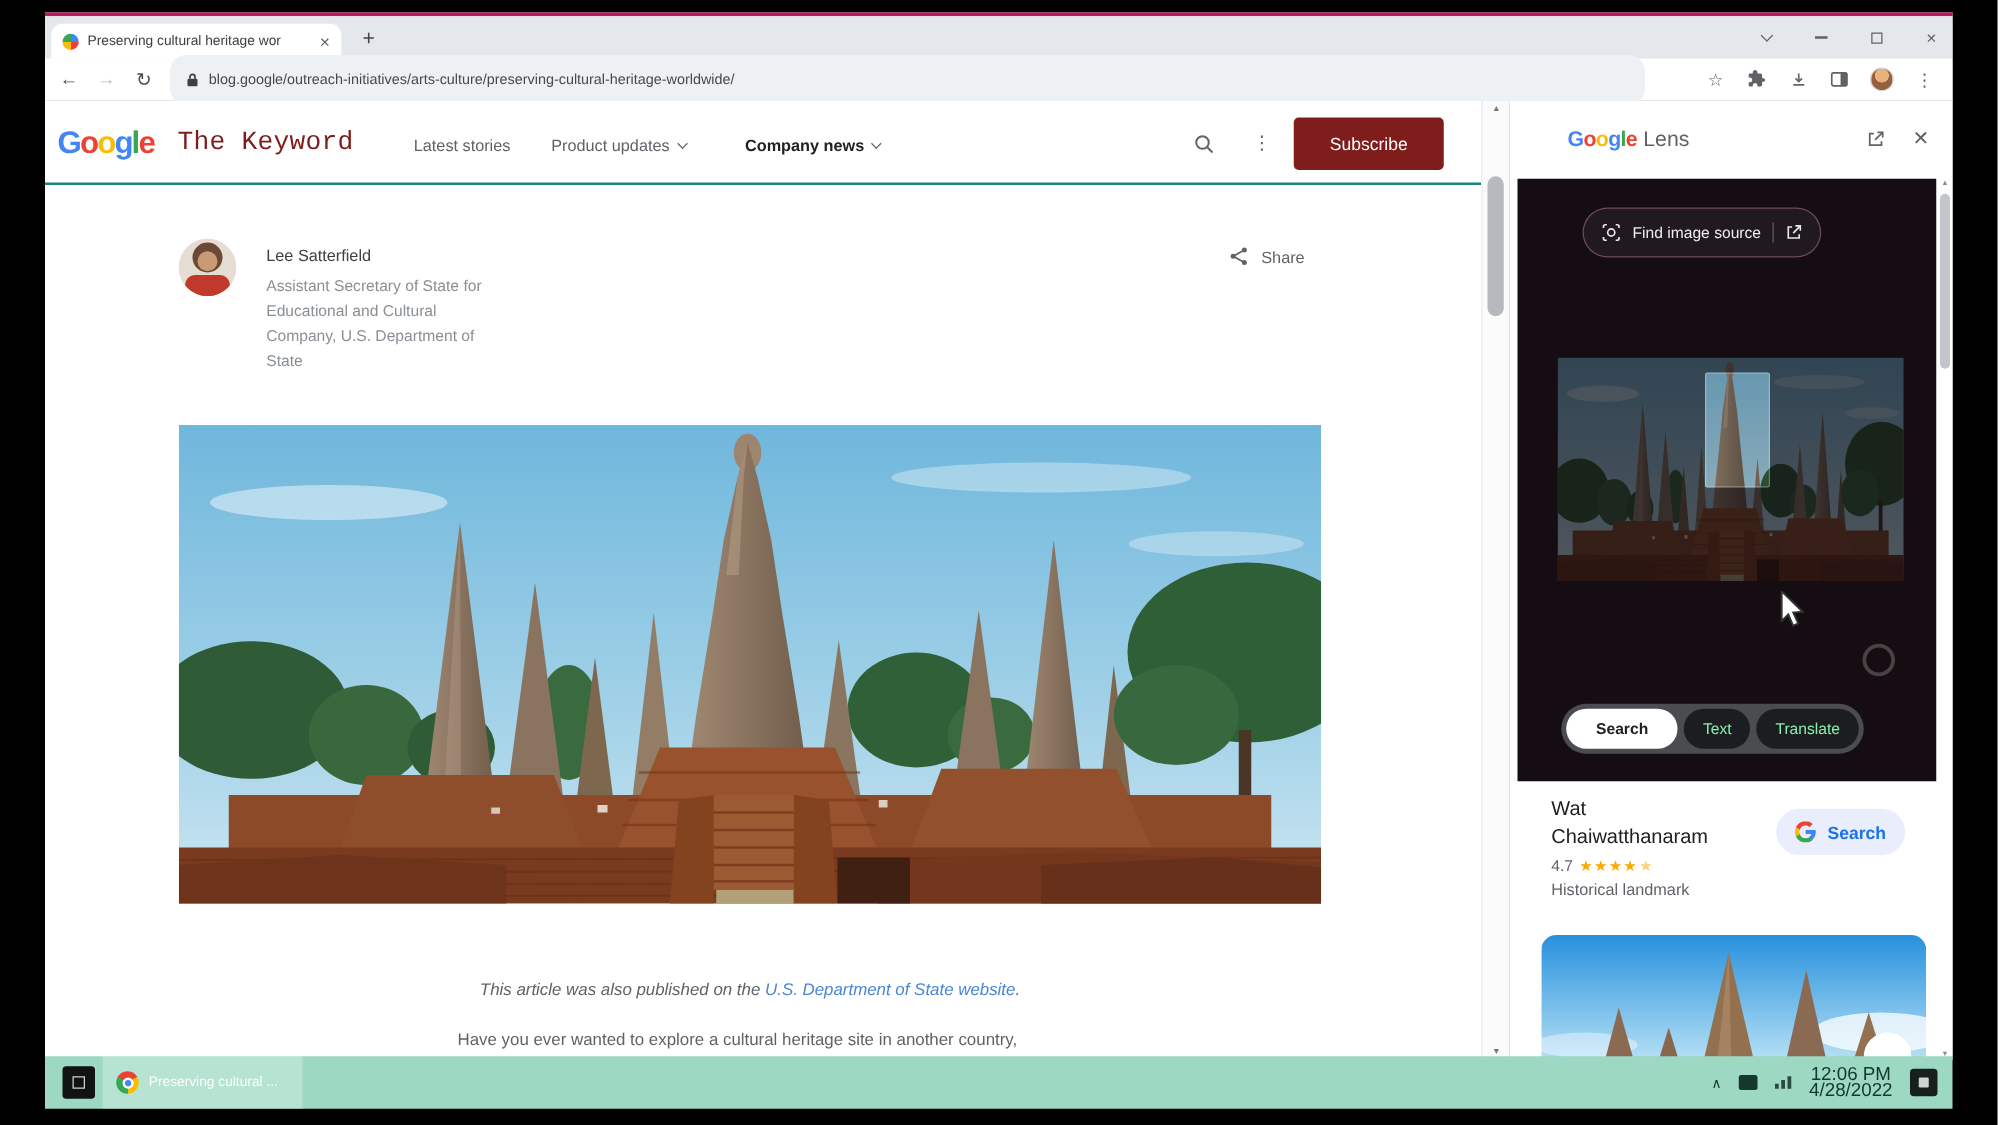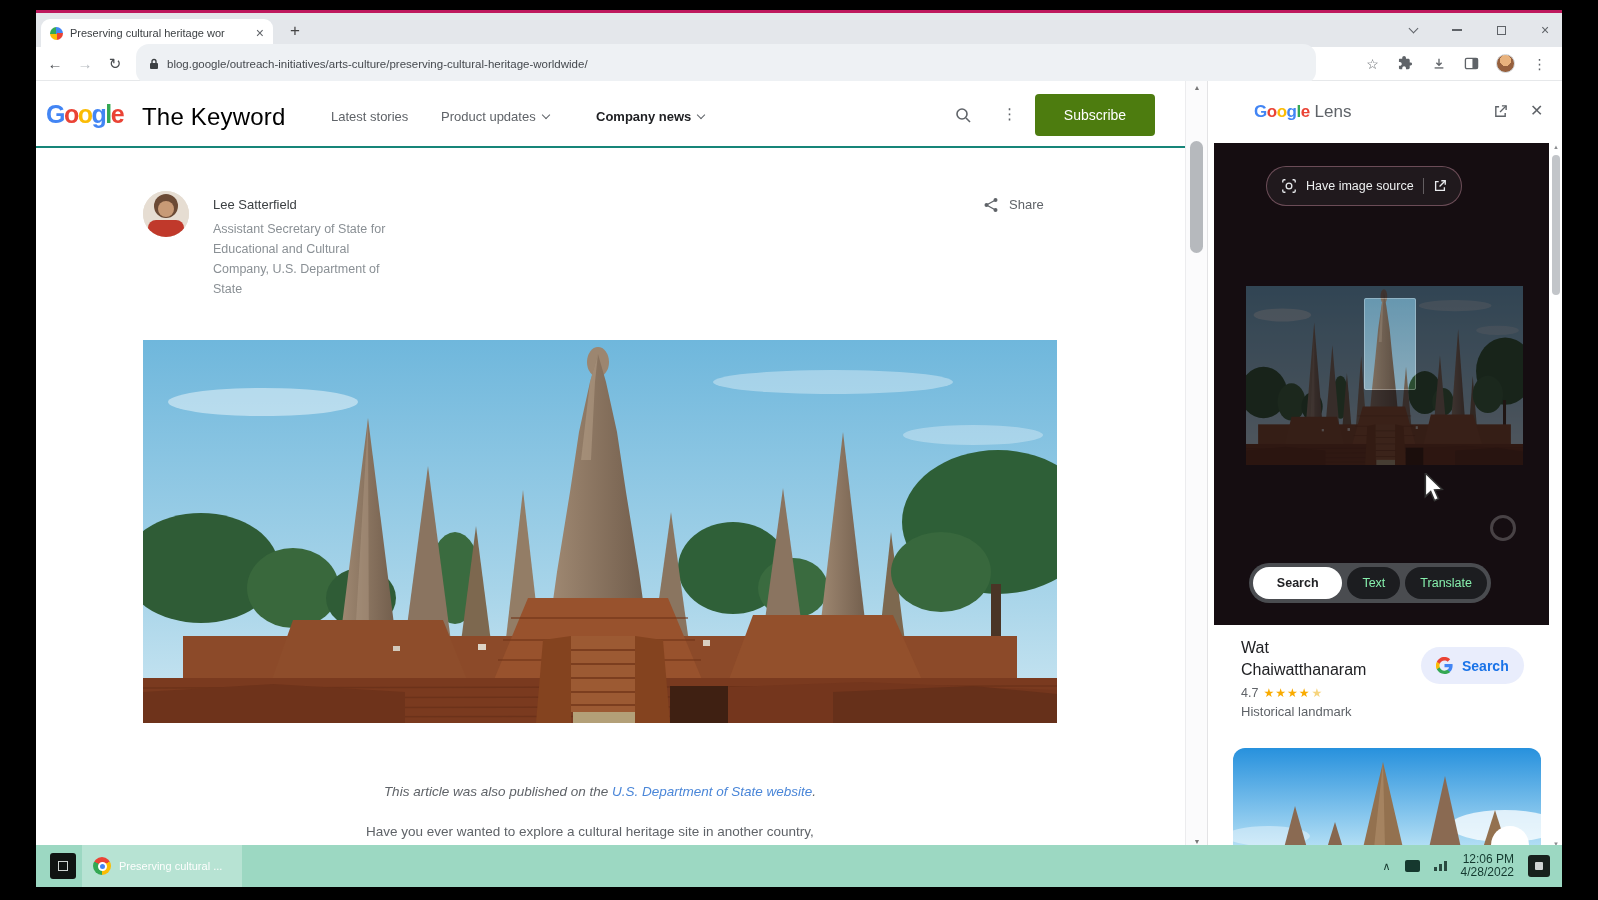--- a/index.html
+++ b/index.html
@@ -31,32 +31,32 @@
   .tb-ico { width:17px; height:17px; display:flex; align-items:center; justify-content:center; color:#5f6368; font-size:14px; }
   .avatar-ico { width:19px; height:19px; border-radius:50%; background:radial-gradient(circle at 50% 32%, #e8b27d 0 38%, #96603d 40% 100%); border:1px solid #d0d3d6; }
 
   
   .content { position:absolute; left:0; top:68px; width:1526px; height:767px; }
   .main { position:absolute; left:0; top:0; width:1149px; height:767px; background:#fff; overflow:hidden; }
 
   .kw-header { position:absolute; left:0; top:0; width:1149px; height:67px; background:#fff; border-bottom:2px solid #178579; }
   .g-logo { position:absolute; left:10px; top:19px; font-size:25px; font-weight:bold; letter-spacing:-1.5px; }
   .gl-b { color:#4285F4; } .gl-r { color:#EA4335; } .gl-y { color:#FBBC05; } .gl-g { color:#34A853; }
-  .kw-brand { position:absolute; left:106px; top:22px; font-size:24px; color:#000000; letter-spacing:.2px; }
+  .kw-brand { position:absolute; left:106px; top:22px; font-size:21px; color:#7f1d1d; letter-spacing:.2px;font-family:Liberation Mono, monospace; }
   .kw-nav-item { position:absolute; top:28px; font-size:13px; color:#5f6368; display:flex; align-items:center; gap:7px; }
   .kw-nav-item.active { color:#202124; font-weight:bold; }
   .sm-chev { width:6px; height:6px; border-right:1.5px solid #5f6368; border-bottom:1.5px solid #5f6368; transform:rotate(45deg); margin-top:-3px; }
   .kw-search { position:absolute; left:919px; top:26px; }
   .kw-dots { position:absolute; left:966px; top:24px; color:#5f6368; font-size:15px; }
-  .subscribe { position:absolute; left:999px; top:13px; width:120px; height:42px; background:#4d7c0f; color:#fff; font-size:14px; border-radius:4px; display:flex; align-items:center; justify-content:center; }
+  .subscribe { position:absolute; left:999px; top:13px; width:120px; height:42px; background:#7f1d1d; color:#fff; font-size:14px; border-radius:4px; display:flex; align-items:center; justify-content:center; }
 
   .author-avatar { position:absolute; left:107px; top:110px; width:46px; height:46px; border-radius:50%; overflow:hidden; background:#e8e0d6; }
   .author-name { position:absolute; left:177px; top:116px; font-size:13px; color:#3c4043; }
   .author-role { position:absolute; left:177px; top:138px; width:186px; font-size:12.5px; line-height:20px; color:#8a9095; }
-  .share-row { position:absolute; left:947px; top:116px; display:flex; gap:10px; font-size:13px; color:#5f6368; }
+  .share-row { position:absolute; left:947px; top:116px; display:flex; align-items:center; gap:10px; font-size:13px; color:#5f6368; }
 
   .hero { position:absolute; left:107px; top:259px; width:914px; height:383px; overflow:hidden; }
   .hero svg { display:block; width:100%; height:100%; }
 
   .note-line { position:absolute; left:107px; top:703px; width:914px; text-align:center; font-style:italic; font-size:13.5px; color:#5f6368; }
   .note-link { color:#4a86d8; }
   .body-open { position:absolute; left:330px; top:743px; width:600px; font-size:13.5px; color:#5f6368; }
 
   
   .main-scroll { position:absolute; left:1149px; top:0; width:22px; height:767px; background:#fbfbfc; border-left:1px solid #ececee; }
@@ -105,21 +105,21 @@
   .start-glyph { width:10px; height:10px; border:1.5px solid #cfd4d2; }
   .task-app { position:absolute; left:46px; top:0; height:42px; width:160px; background:rgba(255,255,255,.28); display:flex; align-items:center; gap:8px; padding:0 11px; }
   .chrome-ico { width:18px; height:18px; border-radius:50%; background:conic-gradient(from -60deg, #ea4335 0 120deg, #fbbc05 120deg 240deg, #34a853 240deg 360deg); position:relative; flex:0 0 auto; }
   .chrome-ico::after { content:""; position:absolute; inset:4.5px; background:#4285f4; border:2px solid #fff; border-radius:50%; }
   .task-app-label { font-size:11px; color:#fdfefd; white-space:nowrap; overflow:hidden; }
   .tray { position:absolute; right:12px; top:0; height:42px; display:flex; align-items:center; gap:14px; }
   .tray-chev { color:#15382e; font-size:11px; }
   .tray-box { width:15px; height:12px; background:#15382e; border-radius:2px; }
   .tray-bars { display:flex; align-items:flex-end; gap:2px; }
   .tray-bars i { display:block; width:3px; background:#2a4a40; }
-  .clock { text-align:right; font-size:12px; line-height:13px; color:#14392f; }
+  .clock { text-align:center; font-size:15px; line-height:13px; color:#14392f; }
   .notif-ico { width:22px; height:22px; background:#17201c; border-radius:3px; display:flex; align-items:center; justify-content:center; }
   .notif-dot { width:8px; height:8px; background:#cfd4d2; border-radius:1px; }
 </style>
 </head>
 <body>
 
 <div class="window">
 
   <div class="tabstrip">
     <div class="tab">
@@ -322,21 +322,21 @@
         </span>
         <span class="lens-close">✕</span>
       </div>
 
       <div class="lens-dark">
         <div class="find-pill">
           <svg width="16" height="16" viewBox="0 0 18 18" fill="none" stroke="#e8eaed" stroke-width="1.5">
               <path d="M2 5V3.5A1.5 1.5 0 0 1 3.5 2H5M13 2h1.5A1.5 1.5 0 0 1 16 3.5V5M16 13v1.5a1.5 1.5 0 0 1-1.5 1.5H13M5 16H3.5A1.5 1.5 0 0 1 2 14.5V13"></path>
               <circle cx="9" cy="9" r="3.2"></circle>
             </svg>
-          <span>Have image source</span>
+          <span>Find image source</span>
           <span class="pill-div"></span>
           <svg width="14" height="14" viewBox="0 0 16 16" fill="none" stroke="#e8eaed" stroke-width="1.5">
               <path d="M6.5 3H3v10h10V9.5"></path>
               <path d="M9.5 2H14v4.5"></path>
               <path d="M14 2 7.5 8.5"></path>
             </svg>
         </div>
 
         <div class="lens-thumb">
           <svg viewBox="0 0 914 383" preserveAspectRatio="none">

